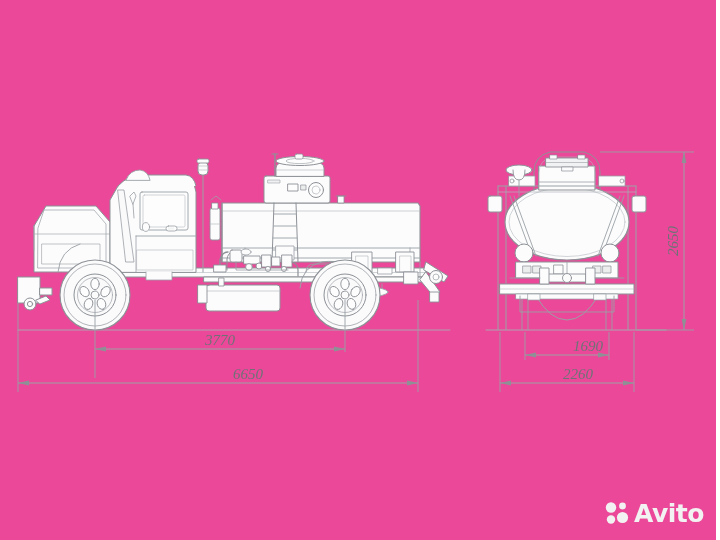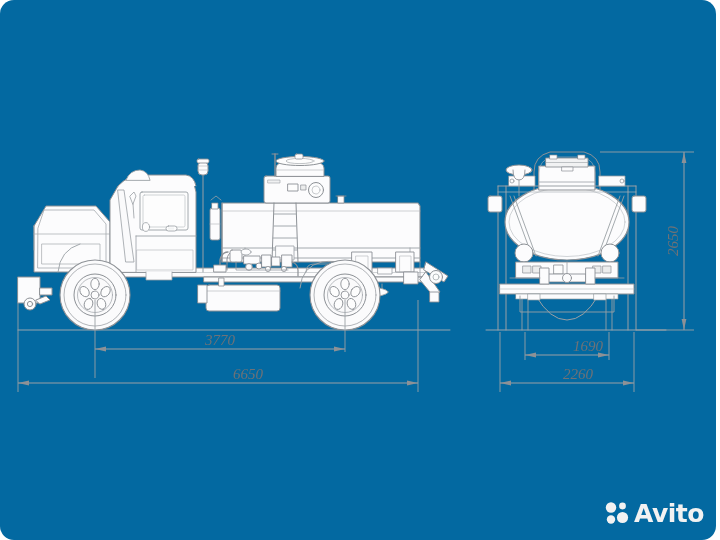--- a/index.html
+++ b/index.html
@@ -8,23 +8,22 @@
     padding: 0;
     background: #ffffff;
   }
   body {
     font-family: "Liberation Sans", sans-serif;
   }
   #canvas {
     position: relative;
     width: 716px;
     height: 540px;
-    background: #0369a1;
+    background: #ec4899;
     overflow: hidden;
-    border-radius: 14px;
   }
   #drawing {
     position: absolute;
     left: 0;
     top: 0;
     width: 720px;
     height: 540px;
   }
   .dim-text {
     font-family: "Liberation Serif", serif;

